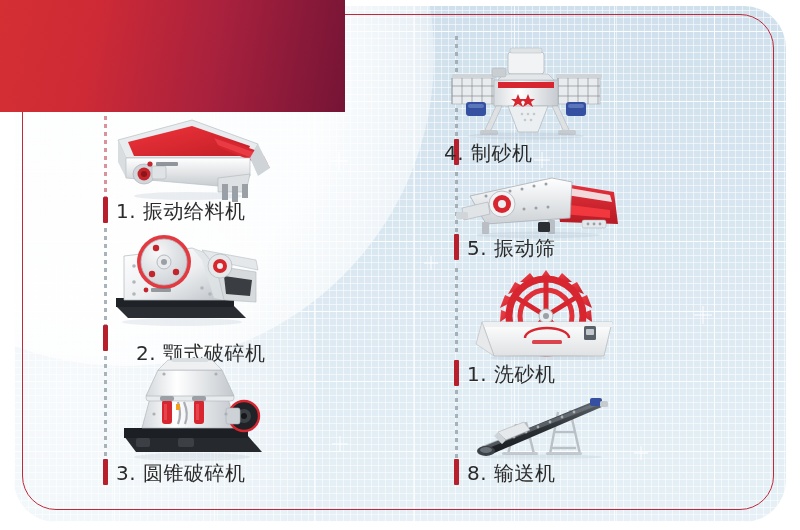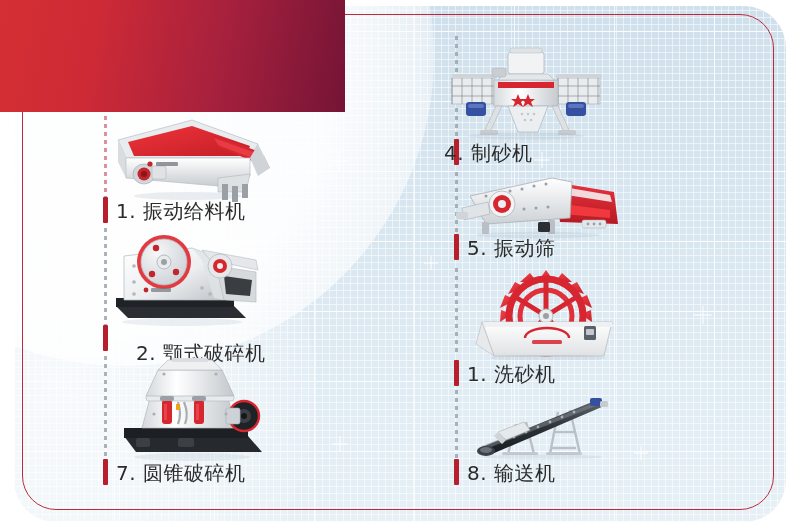--- a/index.html
+++ b/index.html
@@ -276,21 +276,21 @@
       <circle cx="100" cy="16" r="1.6" fill="#aab0b5"></circle>
       <circle cx="38" cy="56" r="1.6" fill="#aab0b5"></circle>
       <circle cx="110" cy="56" r="1.6" fill="#aab0b5"></circle>
 
       <ellipse cx="76" cy="99" rx="58" ry="4" fill="#8fa3b3" opacity=".16"></ellipse>
     </svg>
   </div>
 
   <div class="step" style="left:0;top:0;">
     <div class="bar" style="left:103px;top:459px;"></div>
-    <div class="label" style="left:116px;top:460px;">7. 圆锥破碎机</div>
+    <div class="label" style="left:116px;top:460px;">3. 圆锥破碎机</div>
   </div>
 
   <div class="machine" style="left:446px;top:44px;">
     <svg width="160" height="96" viewBox="0 0 160 96">
       <defs>
         <linearGradient id="vsBody" x1="0" y1="0" x2="1" y2="0">
           <stop offset="0" stop-color="#d7dbdf"></stop>
             <stop offset=".4" stop-color="#ffffff"></stop>
             <stop offset="1" stop-color="#c6cbd0"></stop>
         </linearGradient>

